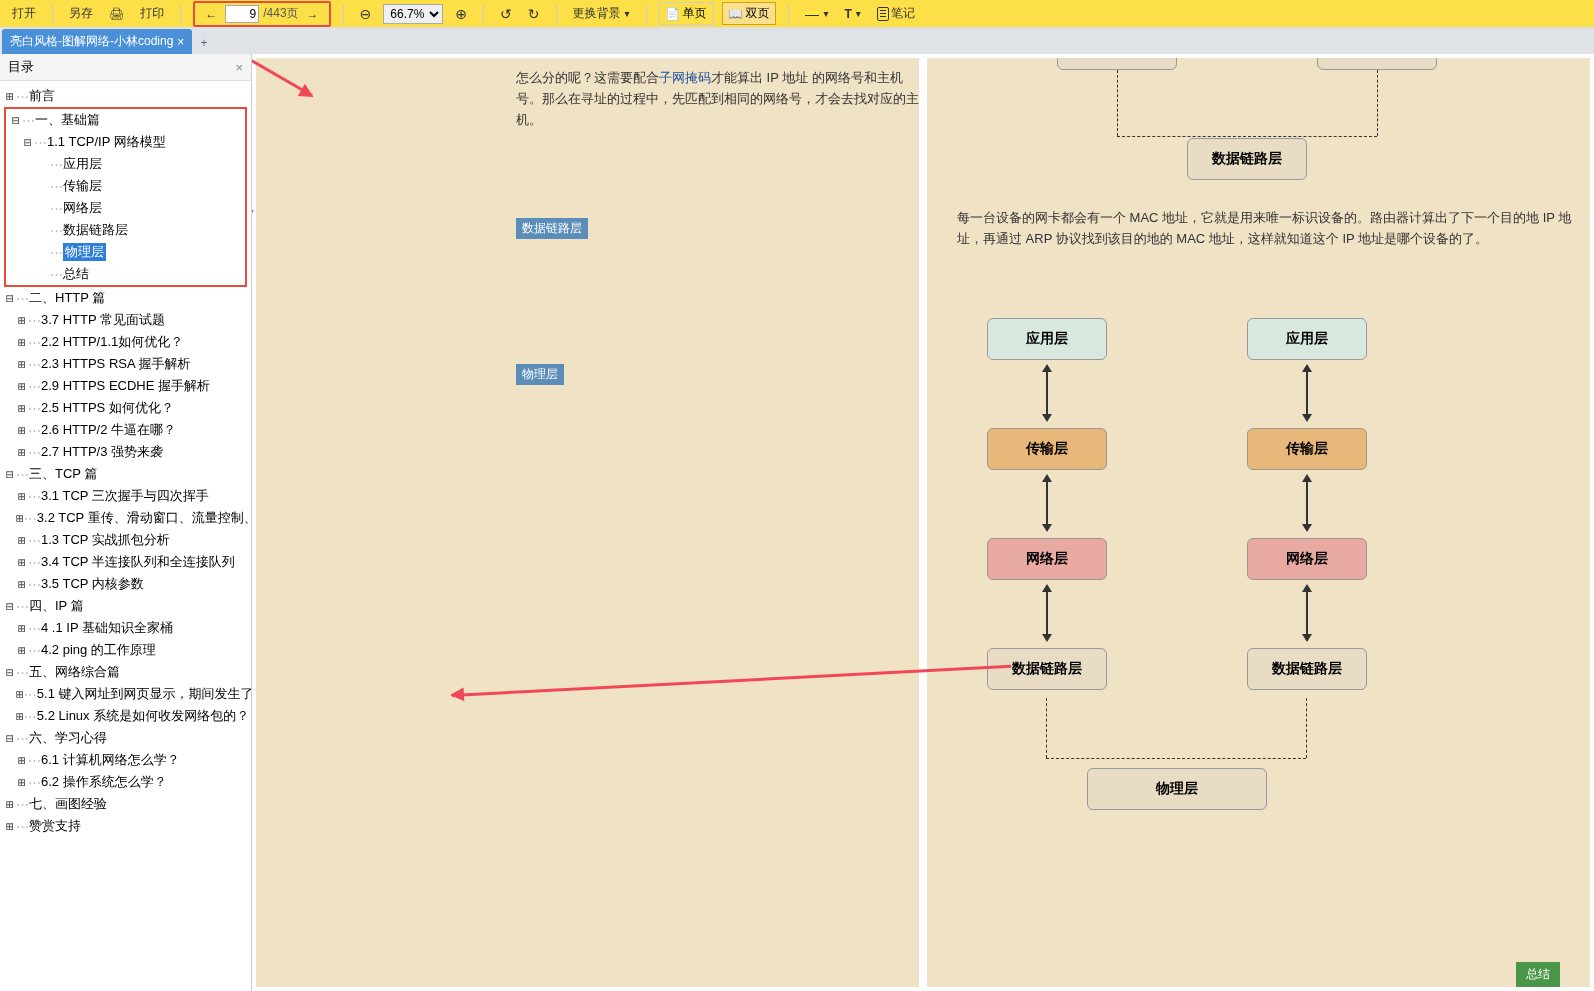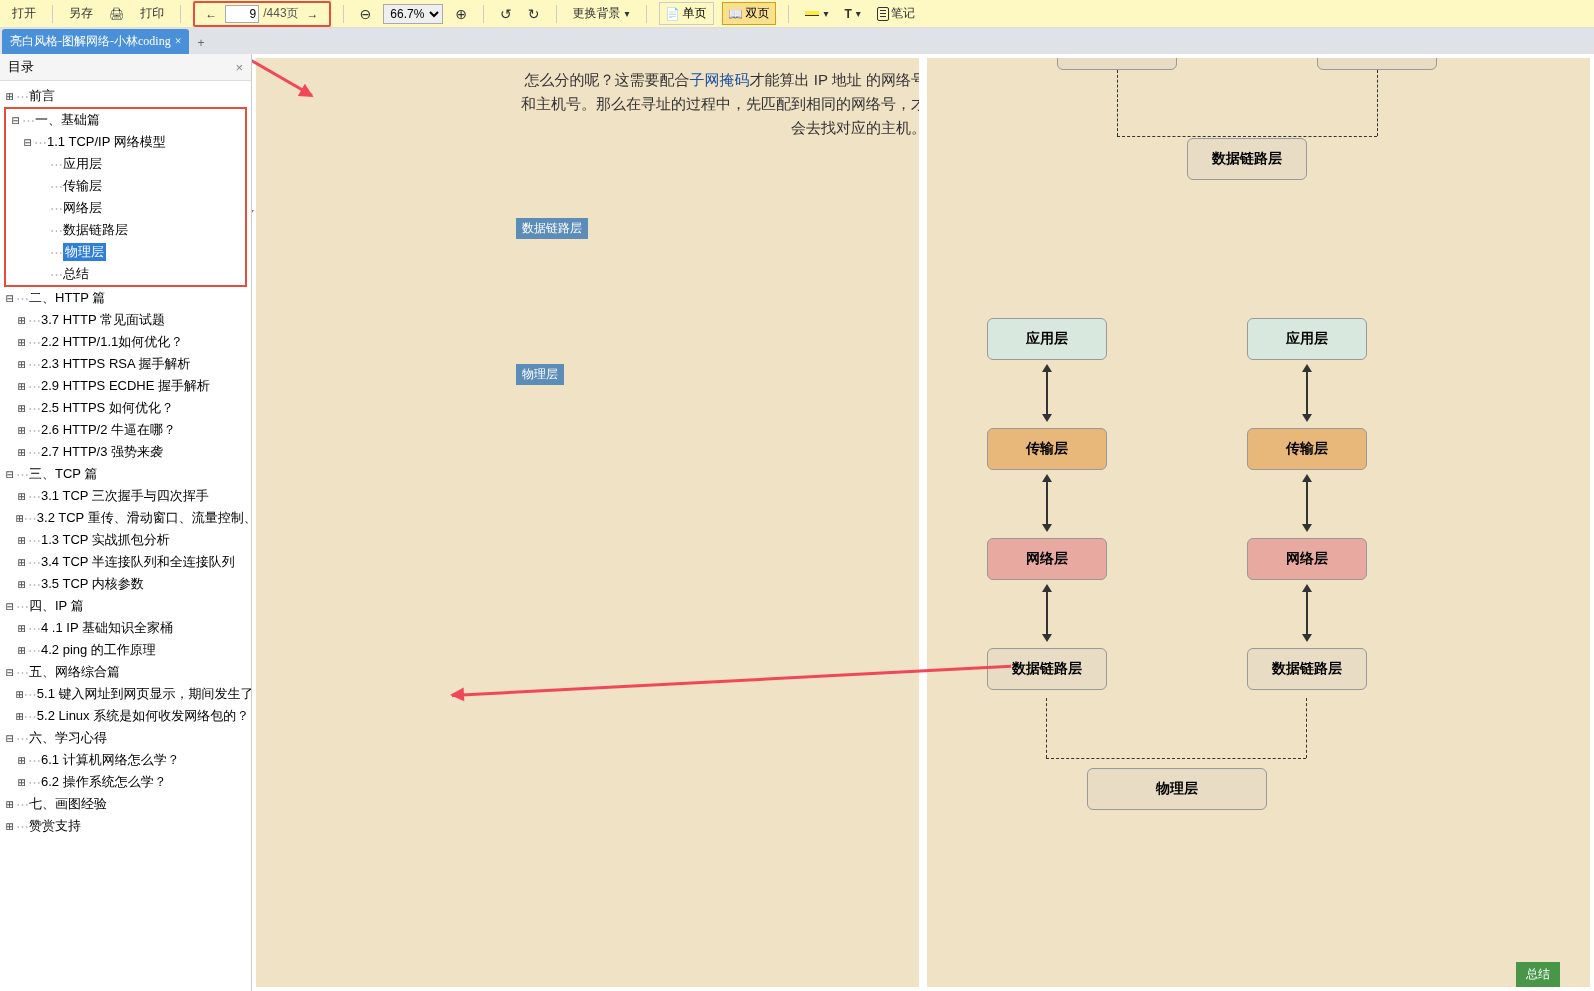--- a/index.html
+++ b/index.html
@@ -1,19 +1,19 @@
 <!DOCTYPE html>
 <html><head>
 <meta charset="utf-8">
 <style>
 * { box-sizing: border-box; margin: 0; padding: 0; }
 body { font-family: "Microsoft YaHei", Arial, sans-serif; font-size: 12px; background: #fff; overflow: hidden; width: 1594px; height: 991px; }
 
 
-.toolbar { height: 28px; display: flex; align-items: center; gap: 8px; padding: 0 8px; border-bottom: 1px solid #ddd; background: #fef9c3; }
+.toolbar { height: 28px; display: flex; align-items: center; gap: 8px; padding: 0 8px; border-bottom: 1px solid #ddd; background: #fde047; }
 .tbtn { background: none; border: none; font-size: 12px; cursor: pointer; padding: 2px 4px; color: #333; display: flex; align-items: center; gap: 2px; }
 .tsep { width: 1px; height: 18px; background: #ccc; margin: 0 4px; }
 .page-box { display: flex; align-items: center; gap: 4px; border: 2px solid #e74c3c; padding: 2px 6px; border-radius: 2px; }
 .page-input { width: 34px; text-align: right; border: 1px solid #aaa; font-size: 12px; padding: 1px 2px; }
 .page-total { color: #555; }
 .zoom-sel { border: 1px solid #aaa; font-size: 12px; padding: 1px 2px; width: 60px; }
 .view-btn { border: 1px solid #ccc; padding: 2px 6px; font-size: 12px; display: inline-flex; align-items: center; gap: 2px; }
 .view-btn.active { background: #f9e08c; border-color: #d4a017; }
 .icon { display: inline-block; }
 .arrow-l::before { content: "←"; }
@@ -23,21 +23,21 @@
 .rot-l::before { content: "↺"; font-size: 14px; }
 .rot-r::before { content: "↻"; font-size: 14px; }
 .hl-icon { width: 14px; height: 5px; background: #ffeb3b; border-bottom: 1px solid #333; display: inline-block; }
 .txt-icon::before { content: "T"; font-weight: bold; }
 .note-icon { width: 12px; height: 14px; border: 1px solid #333; border-radius: 2px; display: inline-block; position: relative; }
 .note-icon::before { content: ""; position: absolute; left: 2px; top: 2px; width: 6px; height: 1px; background: #333; box-shadow: 0 3px 0 #333, 0 6px 0 #333; }
 .dd::after { content: "▾"; margin-left: 2px; font-size: 10px; }
 
 
 .tabrow { height: 26px; background: #dfe3e8; display: flex; align-items: flex-end; }
-.tab { background: #4a90d9; color: #fff; padding: 4px 8px; font-size: 12px; display: flex; align-items: center; gap: 4px; border-top-left-radius: 3px; border-top-right-radius: 3px; margin-left: 2px; font-family: Liberation Serif, serif; }
+.tab { background: #4a90d9; color: #fff; padding: 4px 8px; font-size: 12px; display: flex; align-items: center; gap: 4px; border-top-left-radius: 3px; border-top-right-radius: 3px; margin-left: 2px; }
 .tab-close::before { content: "×"; }
 .tab-add { padding: 4px 8px; color: #666; cursor: pointer; }
 .tab-add::before { content: "+"; }
 
 
 .main { display: flex; height: calc(100% - 54px); }
 
 
 .sidebar { width: 252px; border-right: 1px solid #ccc; background: #fff; overflow: auto; font-size: 13px; }
 .side-head { display: flex; justify-content: space-between; align-items: center; padding: 4px 8px; border-bottom: 1px solid #ddd; background: #f5f5f5; }
@@ -52,21 +52,21 @@
 .sel { background: #2f7ed8; color: #fff; padding: 0 2px; }
 .red-box { border: 2px solid #e74c3c; margin: 0 4px; }
 
 
 .viewer { flex: 1; position: relative; background: #fff; overflow: hidden; }
 .pages { position: absolute; inset: 0; display: flex; background: #fff; }
 .page { flex: 1; background: #f0e2c4; margin: 4px; position: relative; overflow: hidden; }
 .page-inner { position: absolute; inset: 0; }
 
 
-.p-text { font-size: 15px; line-height: 1.6; color: #333; text-align: right; }
+.p-text { font-size: 13px; line-height: 1.6; color: #333; }
 .p-link { color: #1a4fa0; }
 .p-tag { display: inline-block; padding: 2px 6px; color: #fff; font-size: 12px; }
 .tag-blue { background: #5b8db8; }
 .p-em { color: #b8452f; font-weight: bold; }
 .layer-box { width: 120px; height: 42px; border: 1px solid #999; border-radius: 6px; display: flex; align-items: center; justify-content: center; font-size: 14px; font-weight: bold; position: absolute; }
 .c-app { background: #d9e8df; }
 .c-tran { background: #e8b87a; }
 .c-net { background: #e8a9a0; }
 .c-link { background: #e8dcc4; }
 .c-phys { background: #e8dcc4; width: 440px; }
@@ -355,20 +355,21 @@
       <div class="page">
         <div class="page-inner">
 
           <div class="layer-box c-link" style="left:130px;top:-30px;width:120px;height:42px"></div>
           <div class="layer-box c-link" style="left:390px;top:-30px;width:120px;height:42px"></div>
           <div class="arrow-dash" style="left:190px;top:12px;width:0;height:66px;border-right:none;border-bottom:none;border-top:none"></div>
           <div class="arrow-dash" style="left:450px;top:12px;width:0;height:66px;border-right:none;border-bottom:none;border-top:none"></div>
           <div class="arrow-dash" style="left:190px;top:78px;width:260px;height:0;border-right:none;border-left:none;border-bottom:none"></div>
           <div class="layer-box c-link" style="left:260px;top:80px;width:120px">数据链路层</div>
 
+          <div class="p-text" style="position:absolute;left:30px;top:150px;width:620px">每一台设备的网卡都会有一个 MAC 地址，它就是用来唯一标识设备的。路由器计算出了下一个目的地 IP 地址，再通过 ARP 协议找到该目的地的 MAC 地址，这样就知道这个 IP 地址是哪个设备的了。</div>
 
           <div class="layer-box c-app" style="left:60px; top:260px">应用层</div>
           <div class="layer-box c-app" style="left:320px;top:260px">应用层</div>
           <div class="arrow-v" style="left:119px;top:312px;height:46px"></div>
           <div class="arrow-v" style="left:379px;top:312px;height:46px"></div>
 
           <div class="layer-box c-tran" style="left:60px; top:370px">传输层</div>
           <div class="layer-box c-tran" style="left:320px;top:370px">传输层</div>
           <div class="arrow-v" style="left:119px;top:422px;height:46px"></div>
           <div class="arrow-v" style="left:379px;top:422px;height:46px"></div>

